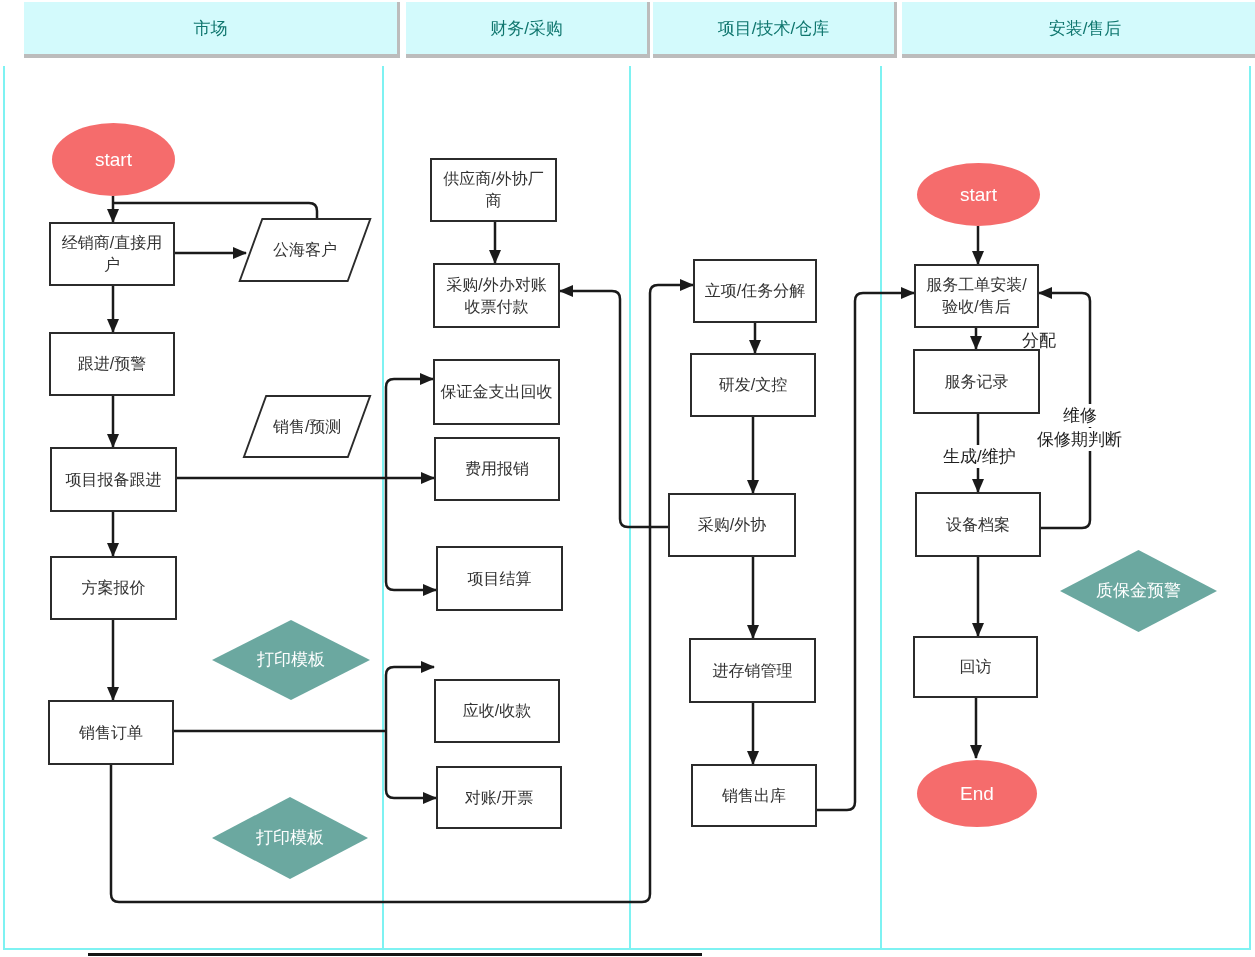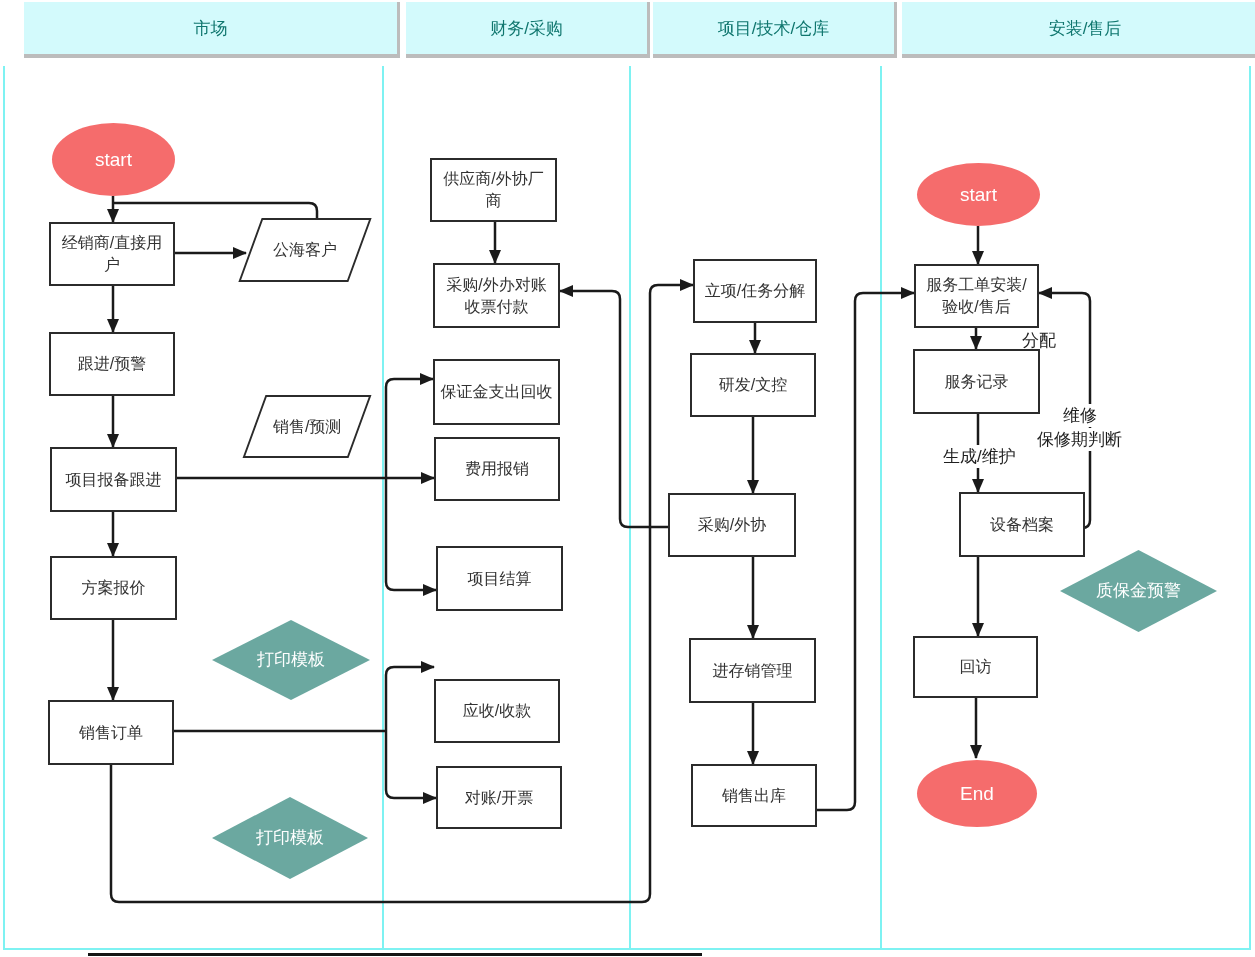--- a/index.html
+++ b/index.html
@@ -178,21 +178,21 @@
 
   <div class="node ellipse" style="left:917px;top:163px;width:123px;height:63px;">
       <span>start</span>
     </div>
   <div class="node rect" style="left:914px;top:264px;width:125px;height:64px;">
       <span>服务工单安装/验收/售后</span>
     </div>
   <div class="node rect" style="left:913px;top:349px;width:127px;height:65px;">
       <span>服务记录</span>
     </div>
-  <div class="node rect" style="left:915px;top:492px;width:126px;height:65px;margin-left:44px;">
+  <div class="node rect" style="left:915px;top:492px;width:126px;height:65px;">
       <span>设备档案</span>
     </div>
   <div class="node diamond" style="left:1060px;top:550px;width:157px;height:82px;">
       <span>质保金预警</span>
     </div>
   <div class="node rect" style="left:913px;top:636px;width:125px;height:62px;">
       <span>回访</span>
     </div>
   <div class="node ellipse" style="left:917px;top:760px;width:120px;height:67px;">
       <span>End</span>

